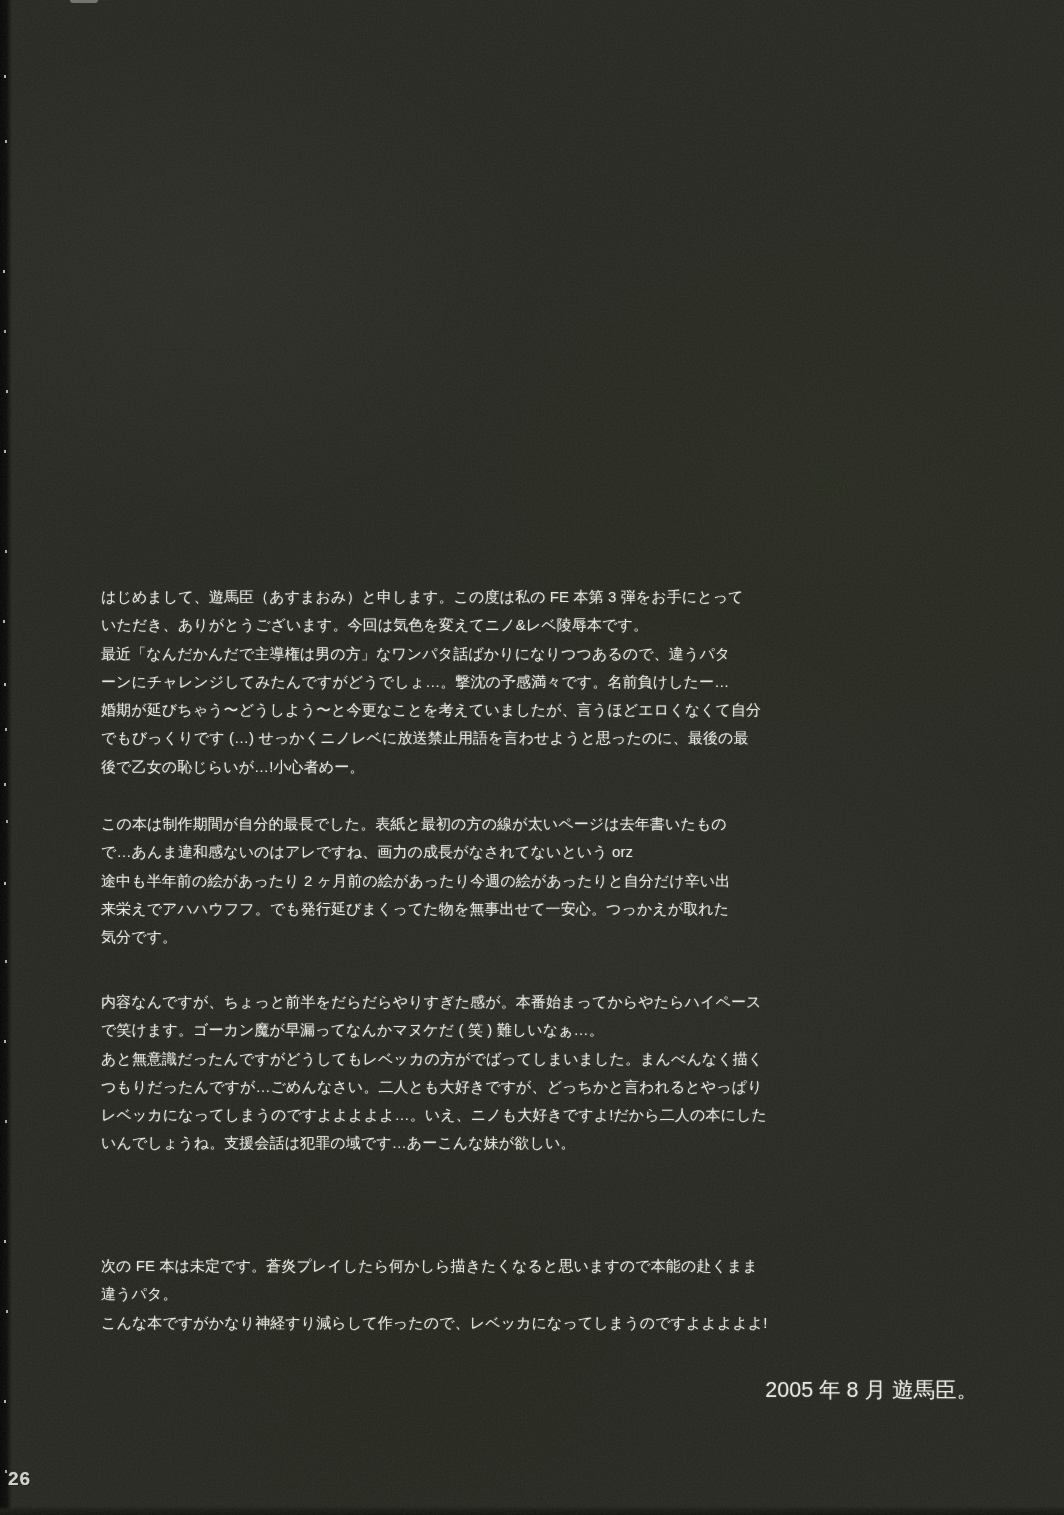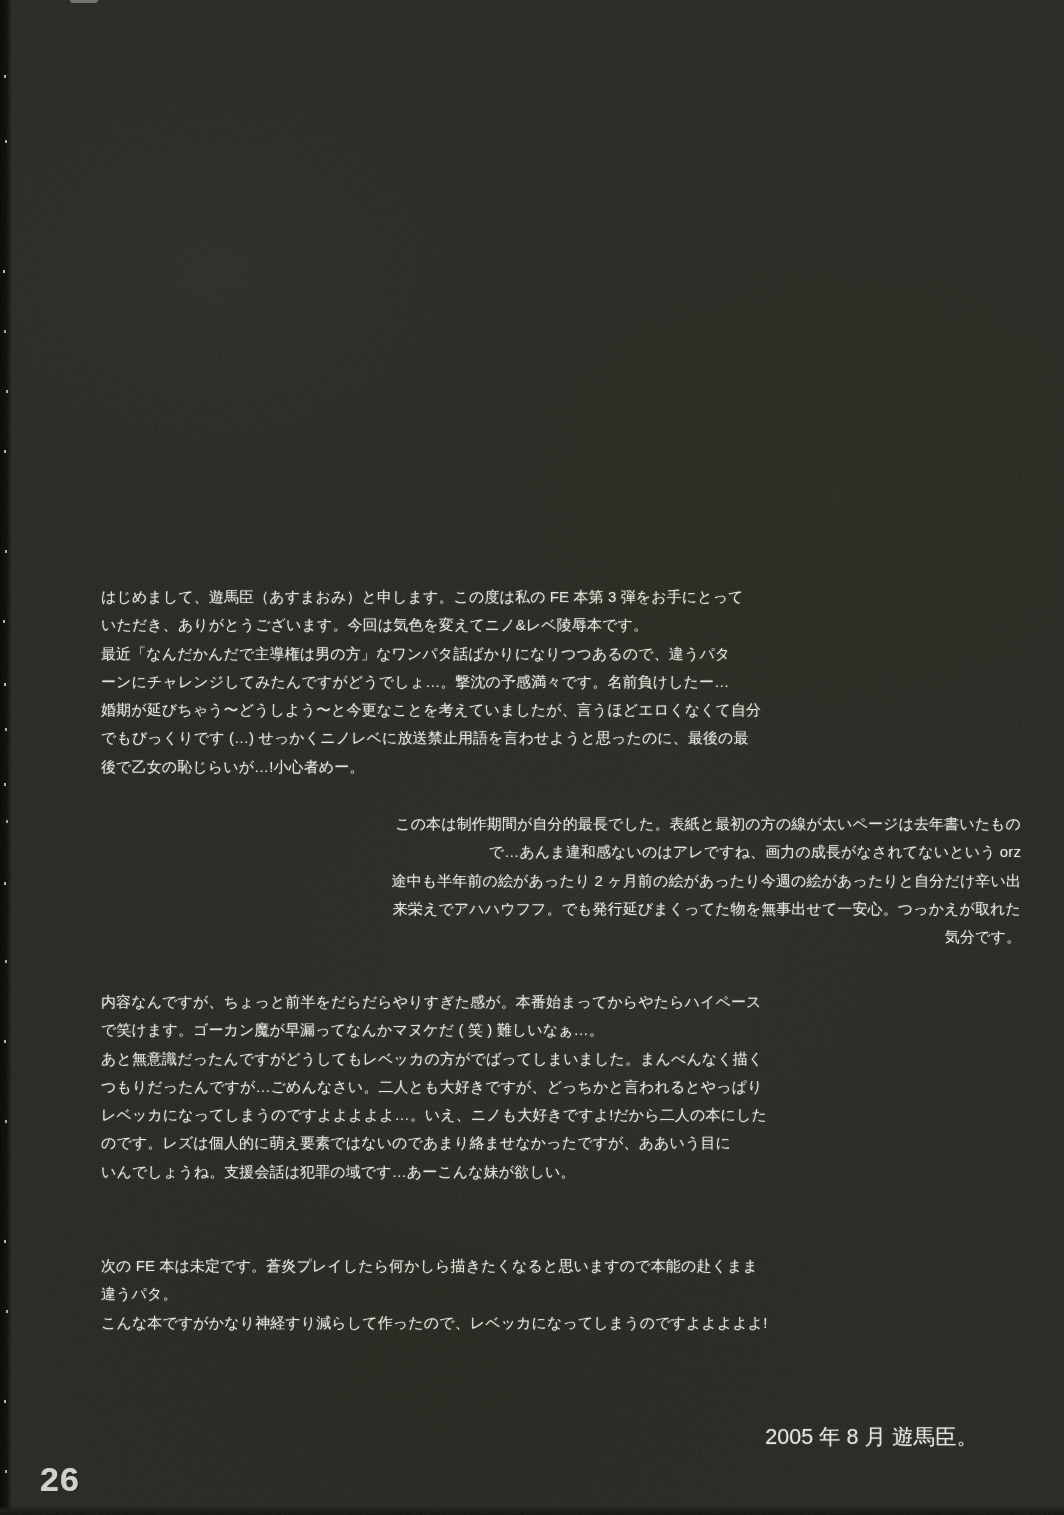--- a/index.html
+++ b/index.html
@@ -33,29 +33,29 @@
     position:absolute; left:0; bottom:0; width:100%; height:9px;
     background:linear-gradient(0deg,#14150f 0%, #1b1c16 55%, rgba(27,28,22,0) 100%);
   }
   .afterword {
     position:absolute; left:77px; width:920px;
     color:#e8e8e1; font-size:15px; line-height:28.3px; letter-spacing:0.1px;
     text-shadow:0 0 2px rgba(235,235,224,0.32);
     margin-left:24px;
   }
   .afterword .line { white-space:nowrap; height:28.3px; }
-  .p1 { top:583px; } .p2 { top:810px;text-align:right; } .p3 { top:988px; } .p4 { top:1252px; }
+  .p1 { top:583px; } .p2 { top:810px; } .p3 { top:988px; } .p4 { top:1252px; }
   .signature {
-    position:absolute; top:1423px; right:86px;
+    position:absolute; top:1376px; right:86px;
     color:#e8e8e1; font-size:21.5px; line-height:28px; white-space:nowrap;
     text-shadow:0 0 2px rgba(235,235,224,0.32);
   }
   .pageno {
-    position:absolute; left:40px; top:1464px;
-    color:#d2d2ca; font-size:34px; line-height:30px; font-weight:bold; letter-spacing:1px;
+    position:absolute; left:8px; top:1464px;
+    color:#d2d2ca; font-size:19px; line-height:30px; font-weight:bold; letter-spacing:1px;
     text-shadow:0 0 1px rgba(210,210,200,0.6), 1px 1px 0 rgba(20,20,16,0.8);
   }
   .noise { position:absolute; left:0; top:0; pointer-events:none; }
 </style>
 </head>
 <body>
 
 <div class="page">
 
   <div class="binding-edge"></div>
@@ -80,21 +80,20 @@
     <div class="line">来栄えでアハハウフフ。でも発行延びまくってた物を無事出せて一安心。つっかえが取れた</div>
     <div class="line">気分です。</div>
   </div>
 
   <div class="afterword p3">
     <div class="line">内容なんですが、ちょっと前半をだらだらやりすぎた感が。本番始まってからやたらハイペース</div>
     <div class="line">で笑けます。ゴーカン魔が早漏ってなんかマヌケだ ( 笑 ) 難しいなぁ…。</div>
     <div class="line">あと無意識だったんですがどうしてもレベッカの方がでばってしまいました。まんべんなく描く</div>
     <div class="line">つもりだったんですが…ごめんなさい。二人とも大好きですが、どっちかと言われるとやっぱり</div>
     <div class="line">レベッカになってしまうのですよよよよよ…。いえ、ニノも大好きですよ!だから二人の本にした</div>
-    <div class="line">のです。レズは個人的に萌え要素ではないのであまり絡ませなかったですが、ああいう目に</div>
     <div class="line">いんでしょうね。支援会話は犯罪の域です…あーこんな妹が欲しい。</div>
   </div>
 
   <div class="afterword p4">
     <div class="line">次の FE 本は未定です。蒼炎プレイしたら何かしら描きたくなると思いますので本能の赴くまま</div>
     <div class="line">違うパタ。</div>
     <div class="line">こんな本ですがかなり神経すり減らして作ったので、レベッカになってしまうのですよよよよよ!</div>
   </div>
 
   <div class="signature">2005 年 8 月 遊馬臣。</div>

